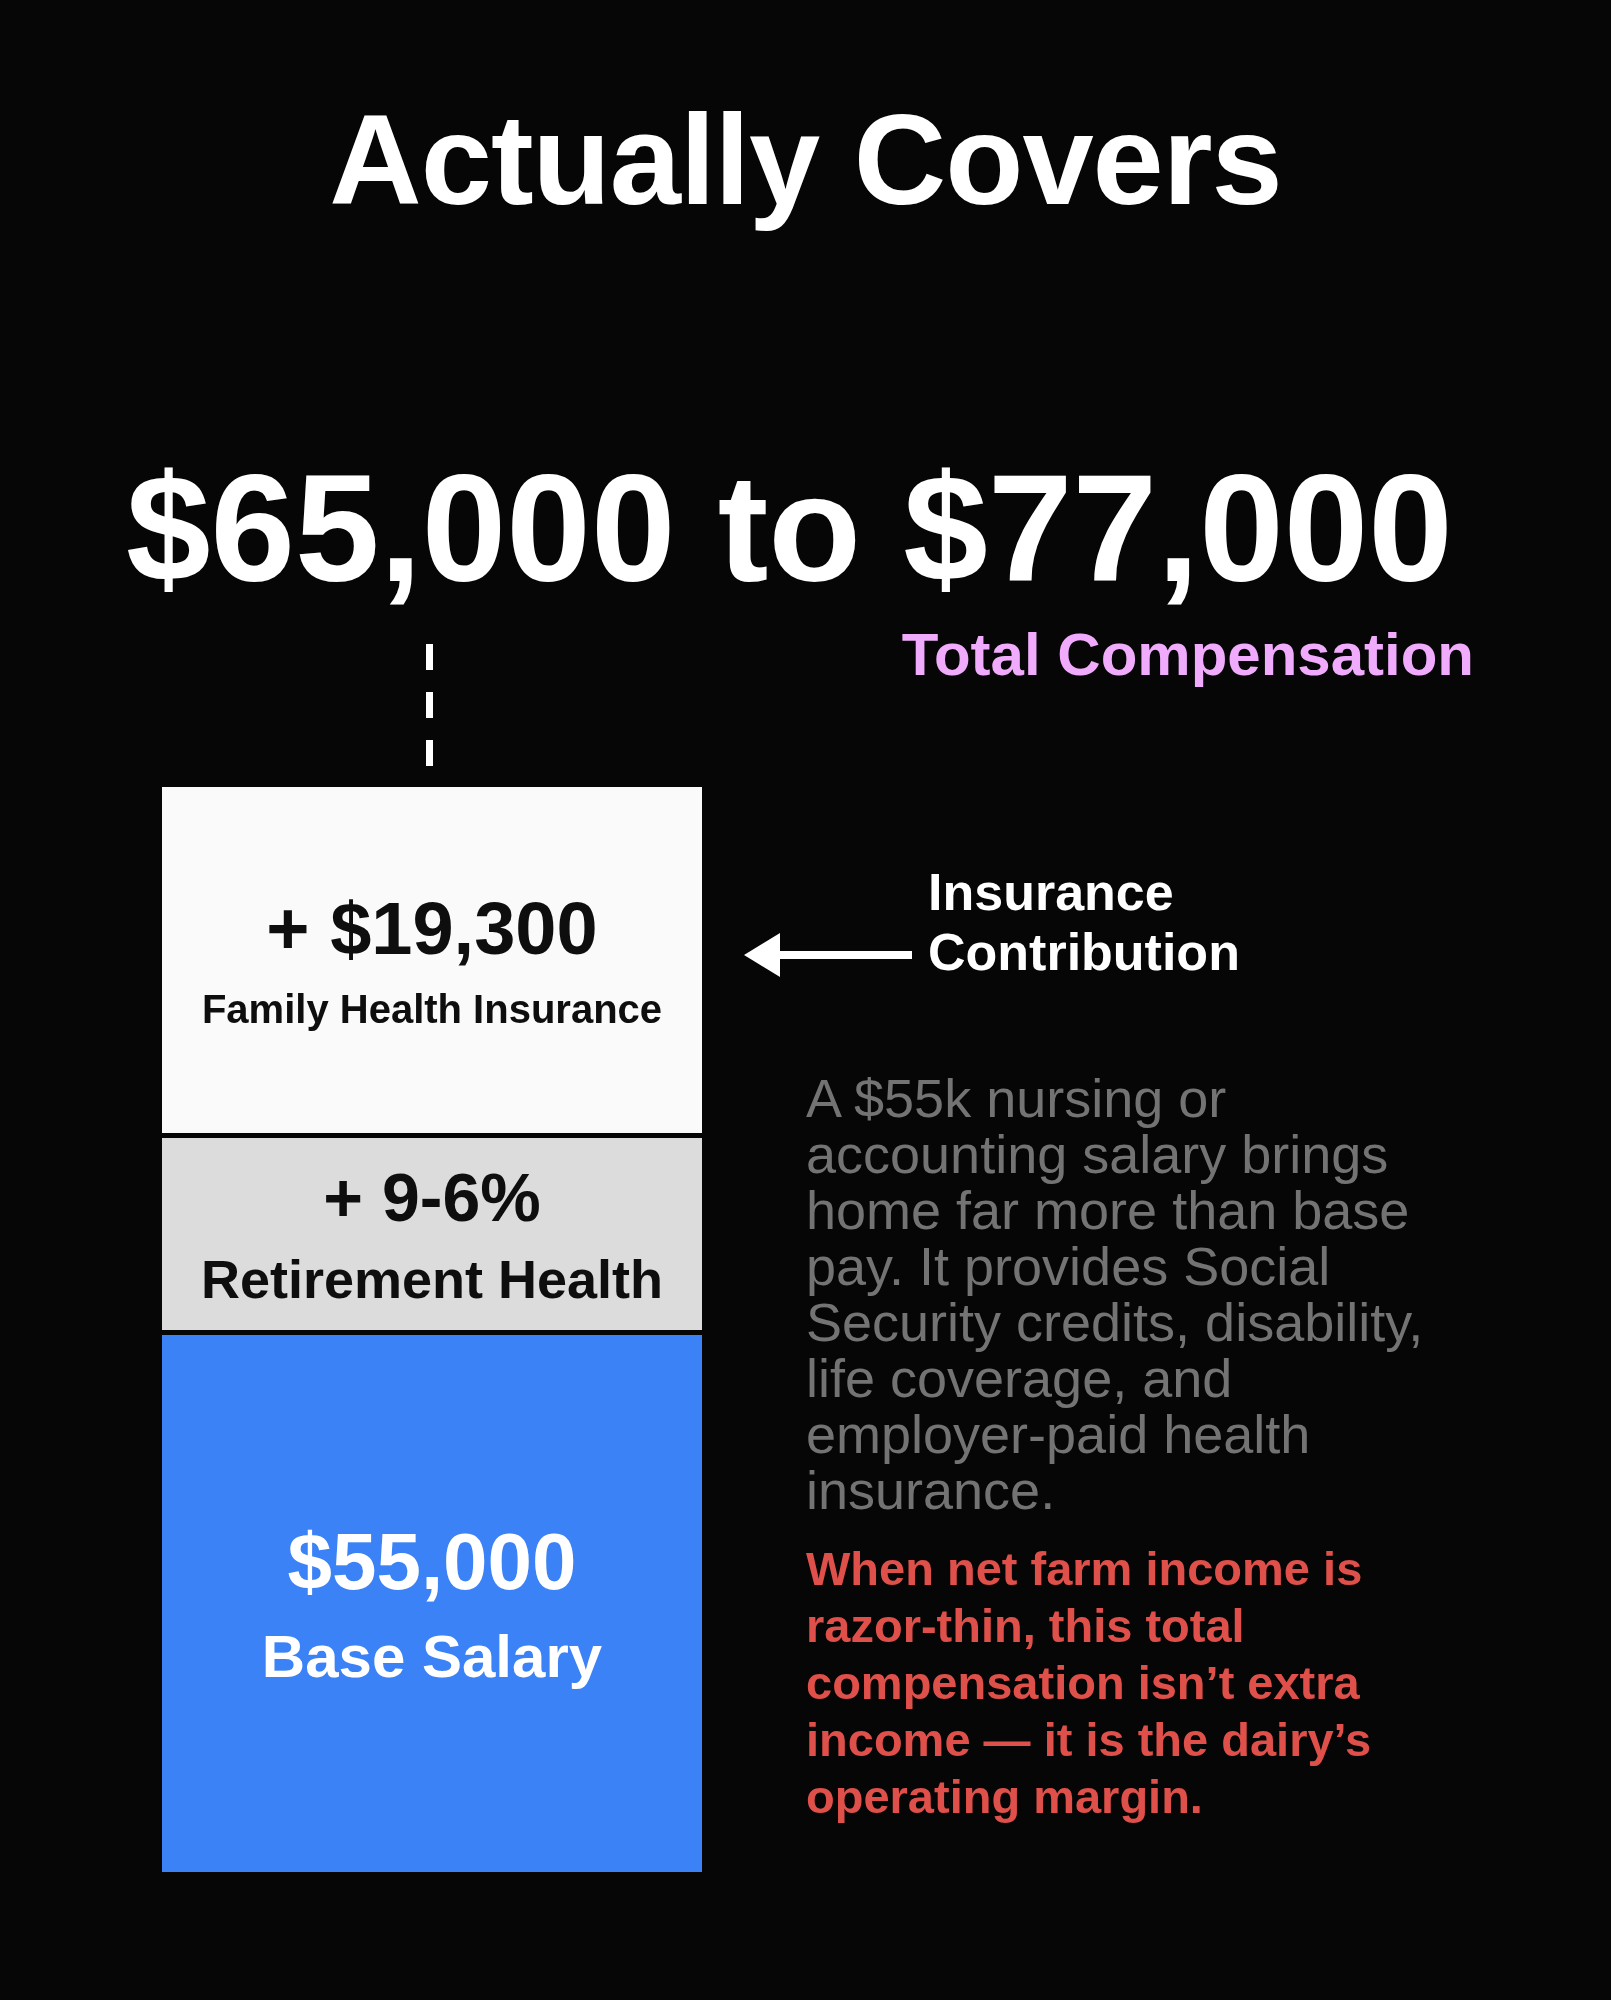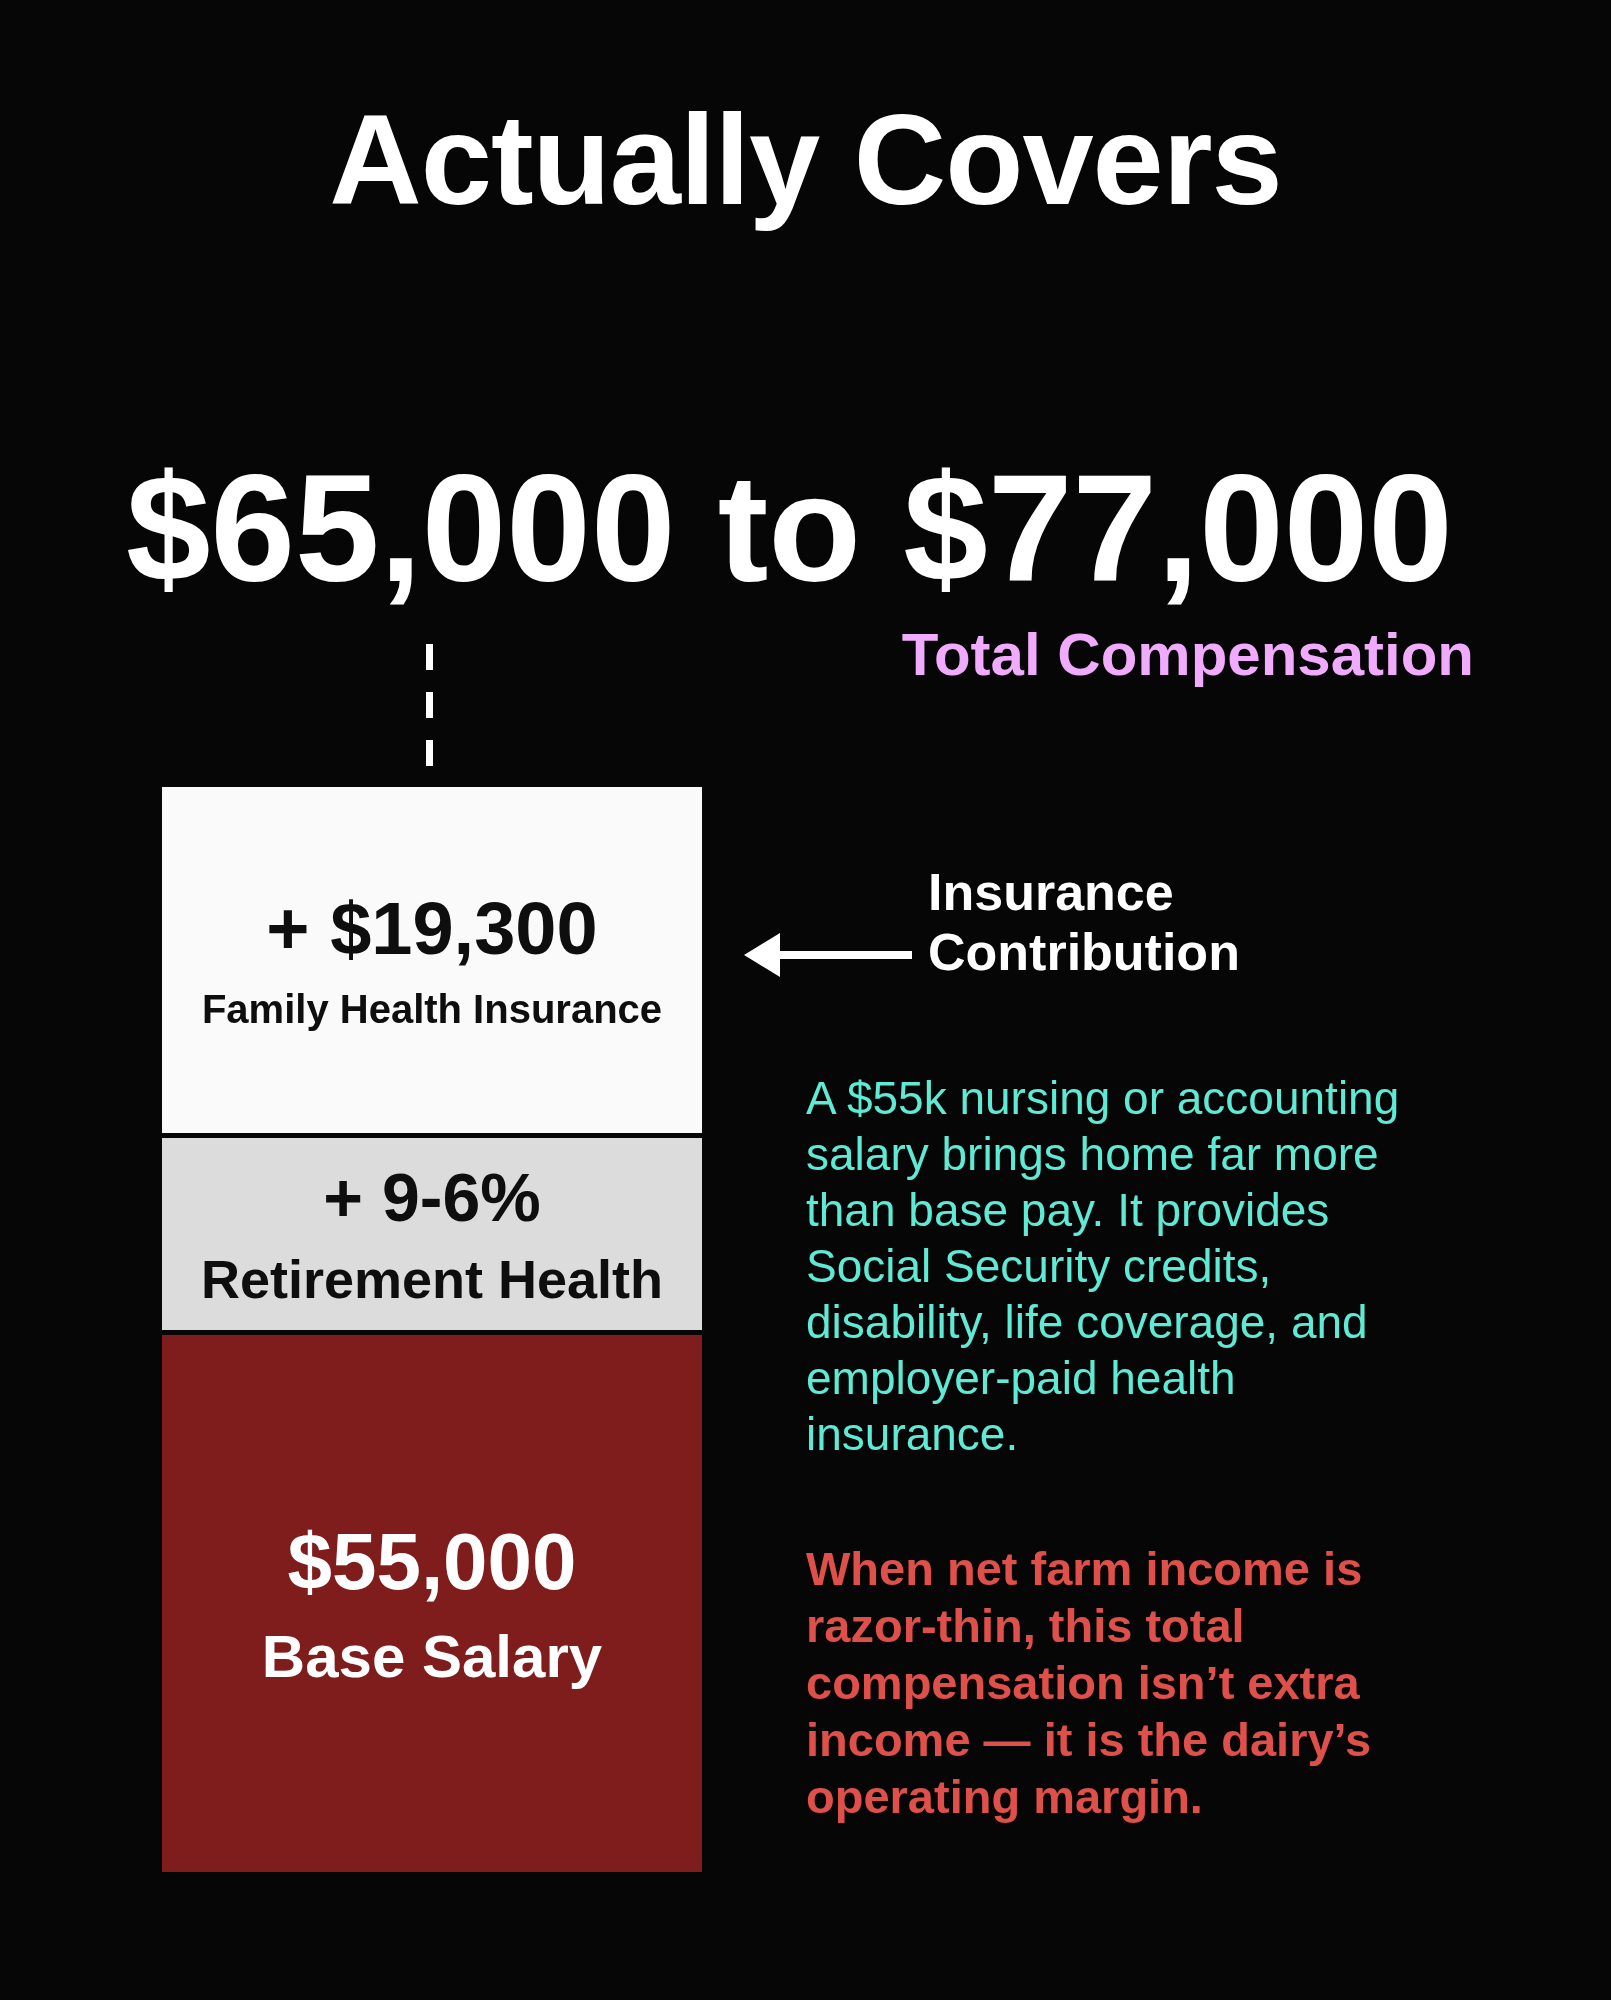--- a/index.html
+++ b/index.html
@@ -83,21 +83,21 @@
     margin-bottom: 5px;
   }
   .seg-retirement {
     height: 192px;
     background: #dcdcdc;
     color: #0e0e0e;
     margin-bottom: 5px;
   }
   .seg-base {
     height: 537px;
-    background: #7f1d1d;
+    background: #3b82f6;
     color: #ffffff;
   }
   .seg-value { font-weight: 700; line-height: 1.12; }
   .seg-label { font-weight: 700; line-height: 1.12; }
   .seg-health .seg-value { font-size: 74px; margin-bottom: 8px; }
   .seg-health .seg-label { font-size: 40px; max-width: 470px; }
   .seg-retirement .seg-value { font-size: 68px; margin-bottom: 6px; }
   .seg-retirement .seg-label { font-size: 54px; }
   .seg-base .seg-value { font-size: 80px; margin-bottom: 8px; }
   .seg-base .seg-label { font-size: 60px; }
@@ -138,24 +138,24 @@
     color: #ffffff;
   }
   .annotation span { display: block; }
 
   .body-text {
     position: absolute;
     left: 806px;
     top: 1070px;
     width: 630px;
     margin: 0;
-    font-size: 46px;
+    font-size: 54px;
     line-height: 56px;
     font-weight: 400;
-    color: #5eead4;
+    color: #737373;
   }
   .highlight-text {
     position: absolute;
     left: 806px;
     top: 1540px;
     width: 640px;
     margin: 0;
     font-size: 47px;
     line-height: 57px;
     font-weight: 700;

